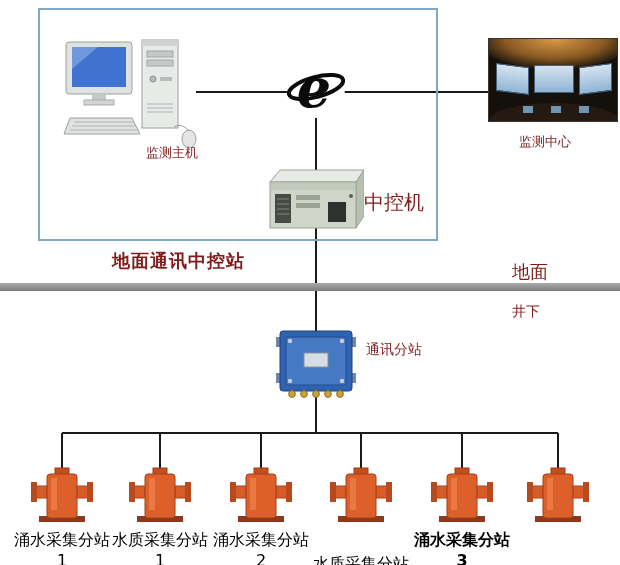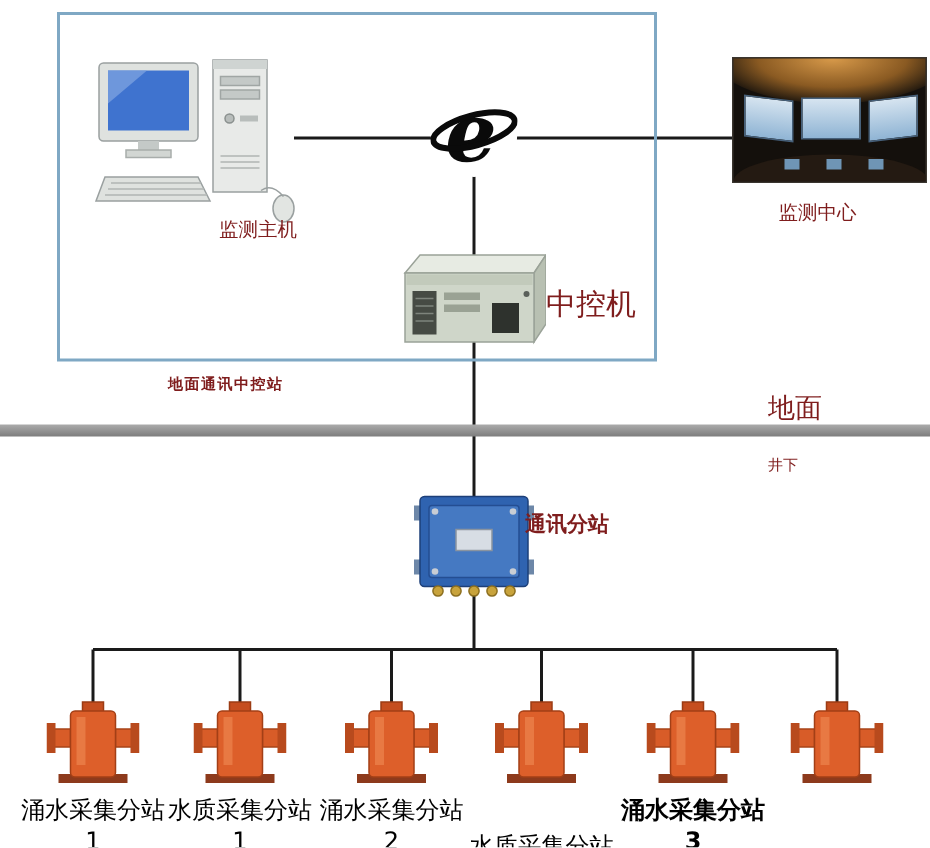--- a/index.html
+++ b/index.html
@@ -28,24 +28,24 @@
   .photo .s3 { left:90px; width:33px; transform:skewY(-7deg); }
   .photo .desk { position:absolute; bottom:0; left:0; width:130px; height:18px; background:#241a12;
                  border-radius:50% 50% 0 0 / 100% 100% 0 0; }
   .photo .mini { position:absolute; bottom:8px; width:10px; height:7px; background:#6f95b5; }
 
   
   .lbl { position:absolute; white-space:nowrap; color:#7f1d1d; }
   .lbl-host       { left:78px;  top:144px; width:120px; text-align:right; font-size:13px; }
   .lbl-center     { left:486px; top:133px; width:118px; text-align:center; font-size:13px; }
   .lbl-server     { left:364px; top:189px; font-size:20px; }
-  .lbl-station    { left:112px; top:249px; font-size:10px; font-weight:bold; letter-spacing:1px; }
+  .lbl-station    { left:112px; top:249px; font-size:18px; font-weight:bold; letter-spacing:1px; }
   .lbl-surface    { left:512px; top:260px; font-size:18px; }
-  .lbl-under      { left:512px; top:303px; font-size:10px; }
-  .lbl-substation { left:350px; top:341px; font-size:14px;font-weight:bold; }
+  .lbl-under      { left:512px; top:303px; font-size:14px; }
+  .lbl-substation { left:366px; top:341px; font-size:14px; }
   .sensor-label   { position:absolute; top:530px; width:100px; text-align:center; font-size:16px; }
 
   
   .pc      { left:62px;  top:34px; }
   .ielogo  { left:287px; top:60px; }
   .server  { left:268px; top:166px; }
   .substn  { left:276px; top:329px; }
   .sensor  { position:absolute; top:466px; width:62px; height:58px; }
   .sp1 { left:31px; }  .sp2 { left:129px; } .sp3 { left:230px; }
   .sp4 { left:330px; } .sp5 { left:431px; } .sp6 { left:527px; }

